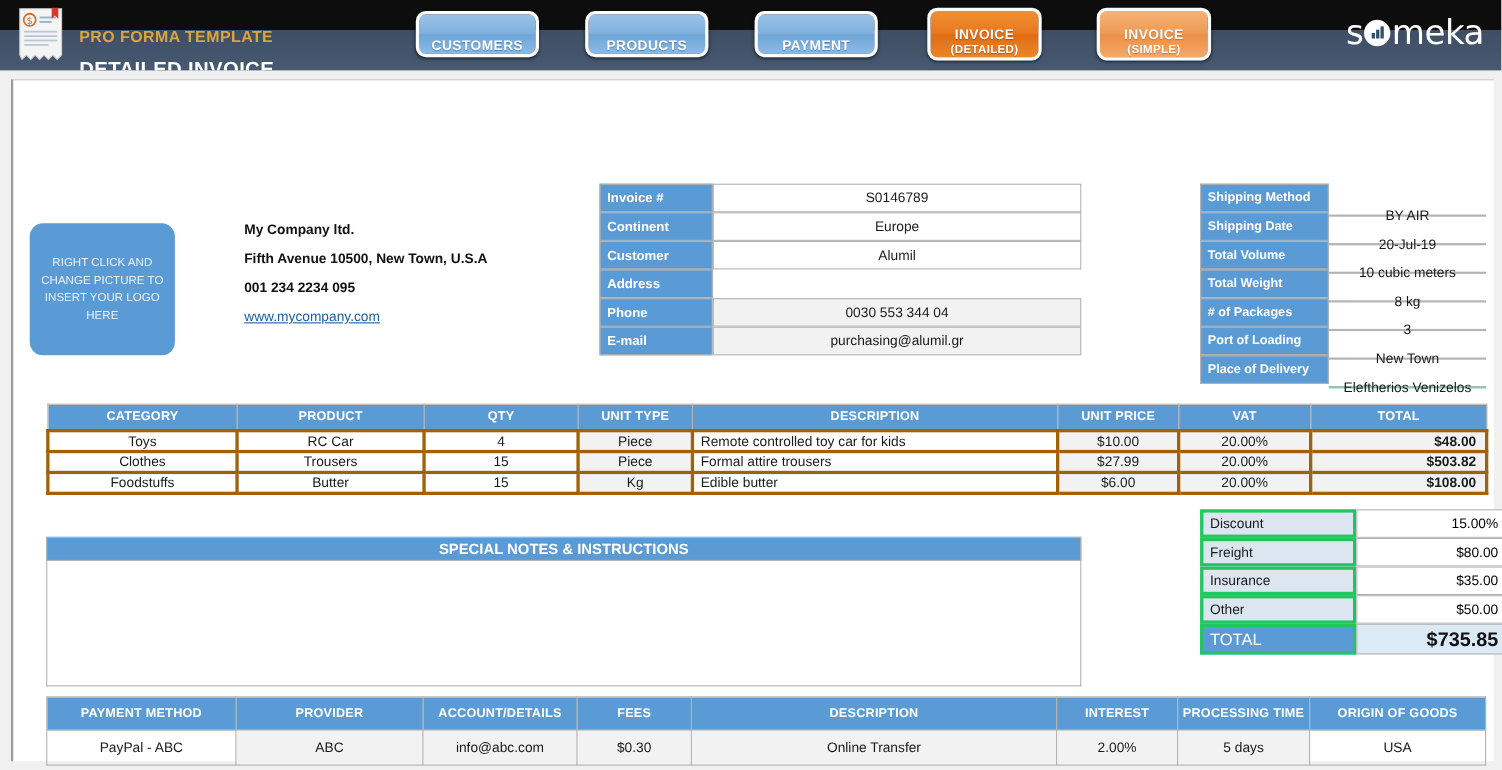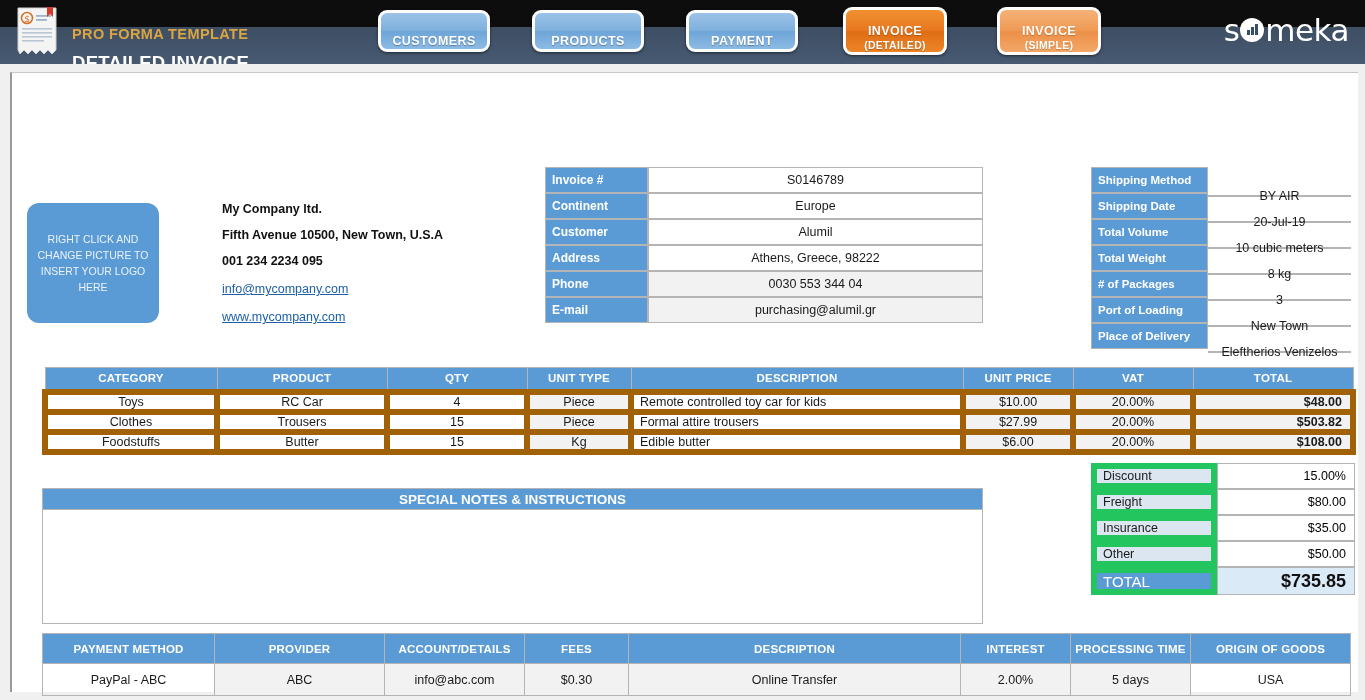--- a/index.html
+++ b/index.html
@@ -146,21 +146,21 @@
     width: 1308px;
     border-collapse: collapse;
     table-layout: fixed;
   }
   #items-table th {
     height: 24px; background: #5b9bd5; color: #fff;
     font-size: 11.5px; font-weight: bold; letter-spacing: .2px;
     border: 1px solid #b4b4b4;
   }
   #items-table td {
-    height: 19px; border: 6px solid #a16207;
+    height: 19px; border: 3px solid #a16207;
     font-size: 12.5px; color: #1a1a1a; text-align: center;
   }
   #items-table td.desc { text-align: left; padding-left: 6px; background: #ffffff; margin-left: 35px; }
   #items-table td.shaded { background: #f2f2f2; }
   #items-table td.total { text-align: right; padding-right: 8px; font-weight: bold; background: #f2f2f2; }
 
   
   #notes-block { position: absolute; left: 30px; top: 415px; width: 941px; }
   #notes-header {
     height: 22px; background: #5b9bd5; color: #ffffff;
@@ -170,23 +170,23 @@
   }
   #notes-body {
     height: 114px; background: #ffffff;
     border: 1px solid #b4b4b4; border-top: none;
   }
 
   
   #summary { position: absolute; left: 1079px; top: 390px; }
   #summary .row { display: flex; height: 26px; }
   #summary .k {
-    width: 126px; background: #dce6f1; color: #1a1a1a;
+    width: 142px; background: #dce6f1; color: #1a1a1a;
     font-size: 12.5px; display: flex; align-items: center;
-    padding-left: 6px; border: 6px solid #22c55e;
+    padding-left: 6px; border: 3px solid #22c55e;
   }
   #summary .v {
     width: 138px; background: #ffffff; font-size: 12.5px;
     display: flex; align-items: center; justify-content: flex-end;
     padding-right: 8px; border: 1px solid #b4b4b4;
   }
   #summary .row.grand { height: 28px; }
   #summary .row.grand .k {
     background: #5b9bd5; color: #ffffff; font-size: 15px;
   }
@@ -265,40 +265,38 @@
 <div class="sheet">
 
   <div class="logo-box">
     <span>RIGHT CLICK AND CHANGE PICTURE TO INSERT YOUR LOGO HERE</span>
   </div>
 
   <div class="company">
     <div class="line">My Company ltd.</div>
     <div class="line">Fifth Avenue 10500, New Town, U.S.A</div>
     <div class="line">001 234 2234 095</div>
-    <div><span class="link">info@mycompany.com</span></div>
     <div><span class="link">www.mycompany.com</span></div>
   </div>
 
   <div class="kv" id="invoice-info">
     <div class="row">
       <div class="k">Invoice #</div>
       <div class="v">S0146789</div>
     </div>
     <div class="row">
       <div class="k">Continent</div>
       <div class="v">Europe</div>
     </div>
     <div class="row">
       <div class="k">Customer</div>
       <div class="v">Alumil</div>
     </div>
     <div class="row">
       <div class="k">Address</div>
-      <div class="v">Athens, Greece, 98222</div>
     </div>
     <div class="row">
       <div class="k">Phone</div>
       <div class="v">0030 553 344 04</div>
     </div>
     <div class="row">
       <div class="k">E-mail</div>
       <div class="v">purchasing@alumil.gr</div>
     </div>
   </div>

